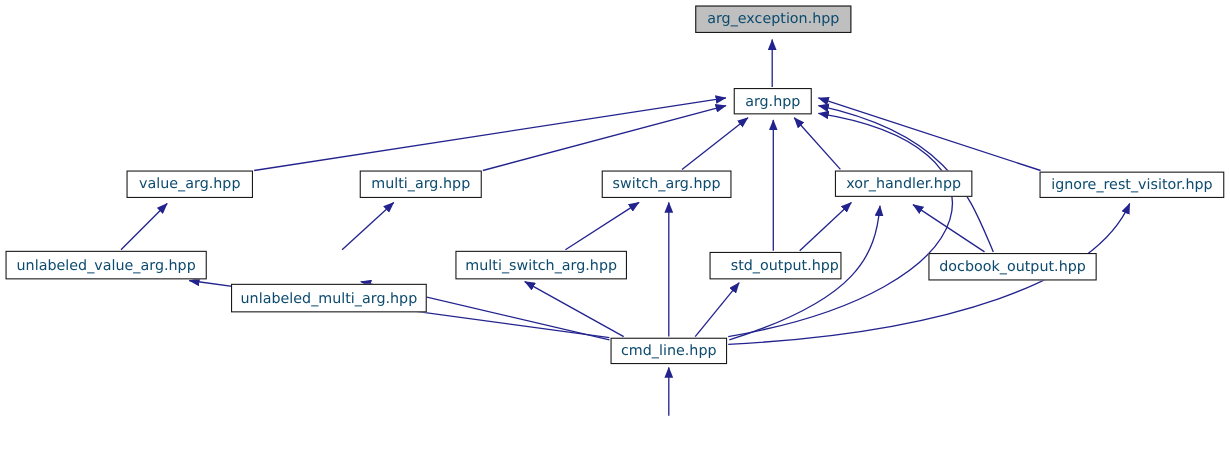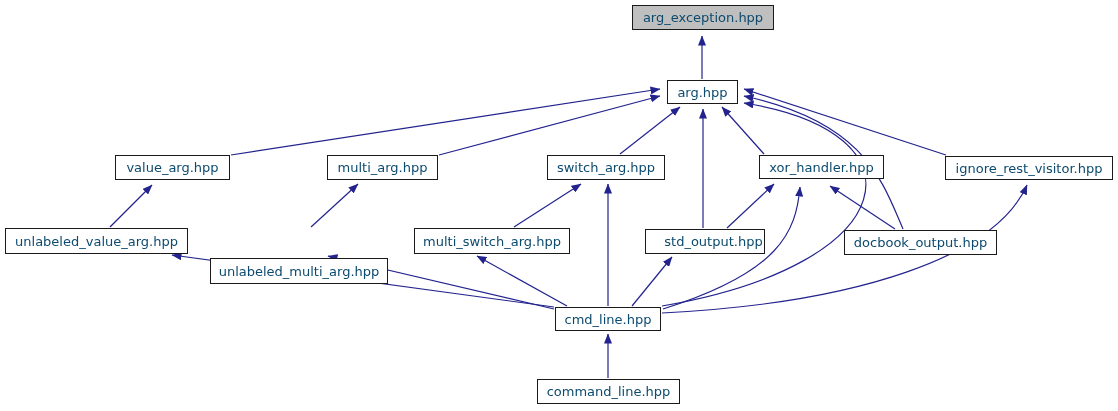--- a/index.html
+++ b/index.html
@@ -80,15 +80,14 @@
   <div class="node" style="left:210px;top:228px;width:178px;height:26px;margin-top:30px;">unlabeled_multi_arg.hpp</div>
 
   <div class="node" style="left:414px;top:228px;width:156px;height:26px;">multi_switch_arg.hpp</div>
 
   <div class="node" style="left:645px;top:229px;width:120px;height:25px;padding-left:17px;">std_output.hpp</div>
 
   <div class="node" style="left:844px;top:230px;width:153px;height:25px;">docbook_output.hpp</div>
 
   <div class="node" style="left:555px;top:307px;width:106px;height:24px;">cmd_line.hpp</div>
 
-  <div class="node" style="left:537px;top:379px;width:143px;height:25px;">command_line.hpp</div>
 
 </div>
 
 </body></html>

